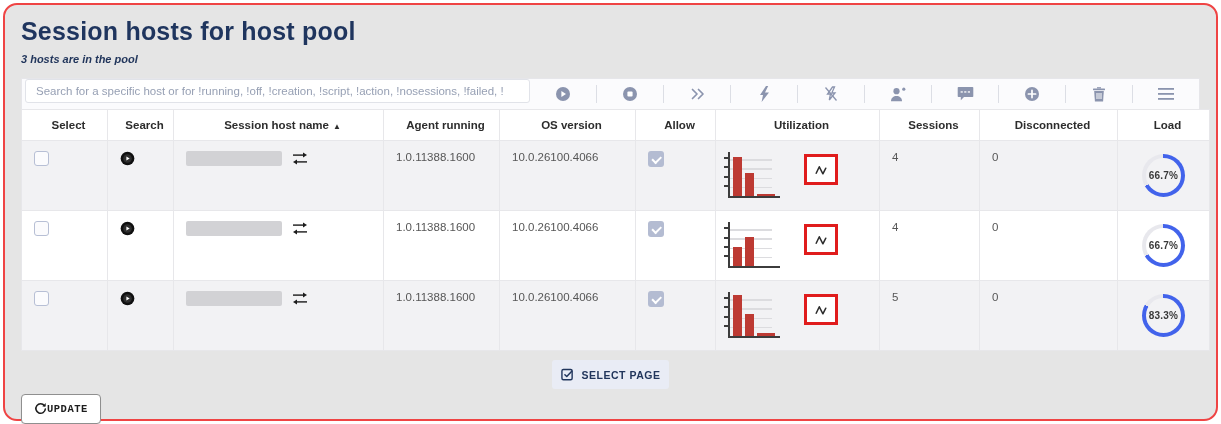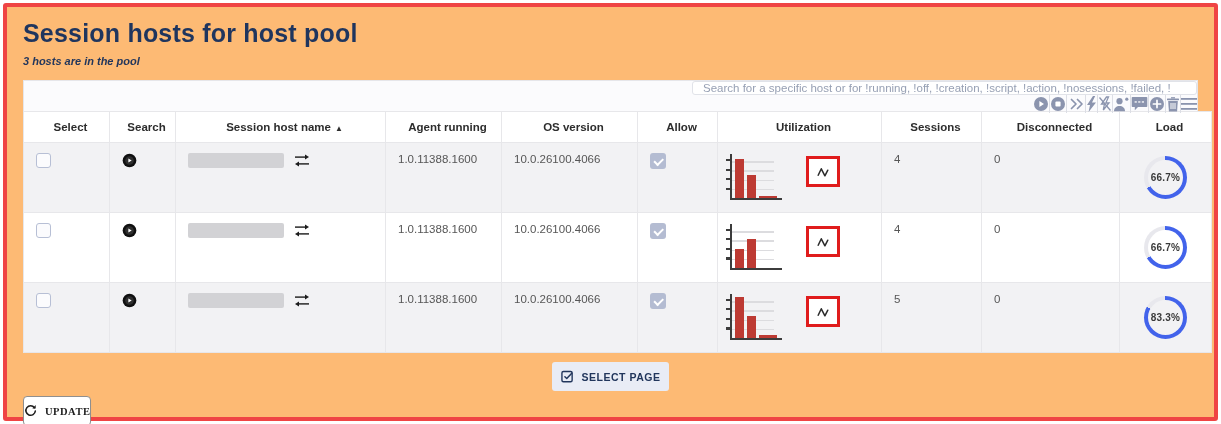--- a/index.html
+++ b/index.html
@@ -1,24 +1,24 @@
 <!DOCTYPE html>
 <html><head>
 <meta charset="utf-8">
 <style>
   * { margin:0; padding:0; box-sizing:border-box; }
   html,body { width:1221px; height:424px; background:#fff; font-family:"Liberation Sans", sans-serif; overflow:hidden; }
-  .frame { position:absolute; top:3px; left:3px; right:3px; bottom:3px; border:4px solid #ef4444; border-radius:3px; background:#fdba74; padding:12px 16px 0 16px; }
+  .frame { position:absolute; top:3px; left:3px; right:3px; bottom:3px; border:2px solid #ef4444; border-radius:14px; background:#e5e5e5; padding:12px 16px 0 16px; }
 
   
   .page-title { font-size:25px; font-weight:bold; color:#1f355e; letter-spacing:.2px; }
   .page-subtitle { font-size:11px; font-style:italic; font-weight:bold; color:#22365c; margin-top:7px; }
 
   
-  .toolbar { margin-top:13px; height:32px; display:flex; align-items:flex-end; background:#fbfbfd; border:1px solid #e6e6ea;flex-direction:column; }
+  .toolbar { margin-top:13px; height:32px; display:flex; align-items:flex-start; background:#fbfbfd; border:1px solid #e6e6ea; }
   .search-input { width:505px; height:24px; margin-left:3px; border:1px solid #e1e3e9; border-radius:3px; padding:0 10px; font-size:11.5px; color:#444; background:#fff; outline:none; font-family:"Liberation Sans", sans-serif; }
   .search-input::placeholder { color:#97a0b4; }
   .tb-icons { flex:1; display:flex; align-items:center; height:100%; }
   .tb-item { flex:1; display:flex; align-items:center; justify-content:center; color:#8b94ae; cursor:pointer; }
   .tb-sep { width:1px; height:18px; background:#dcdee5; }
 
   
   table { width:100%; border-collapse:collapse; table-layout:fixed; margin-top:-1px; font-size:11.5px; }
   th { text-align:center; font-weight:bold; color:#2d2d2d; background:#fff; border:1px solid #e7e7ea; padding:9px 4px 9px 12px; font-size:11.5px; white-space:nowrap; overflow:hidden; }
   td { border:1px solid #e7e7ea; vertical-align:top; padding:10px 4px 0 12px; height:70px; color:#565656; background:#fff; }
@@ -45,21 +45,21 @@
   .td-load { vertical-align:middle !important; padding:8px !important; text-align:center; }
   .ring { position:relative; width:43px; height:43px; border-radius:50%; margin:0 auto; display:flex; align-items:center; justify-content:center; }
   .ring-inner { position:absolute; inset:4px; border-radius:50%; background:#fff; }
   tr.gray .ring-inner { background:#f2f2f4; }
   .ring-label { position:relative; font-size:10px; font-weight:bold; color:#3a3a3a; letter-spacing:.2px; }
 
   
   .bottom-center { display:flex; justify-content:center; margin-top:9px; }
   .select-page-btn { display:inline-flex; align-items:center; gap:8px; background:#e9ecf5; border:none; border-radius:3px; padding:8px 9px; font-family:"Liberation Sans", sans-serif; font-size:10.5px; font-weight:bold; letter-spacing:.5px; color:#22365c; cursor:pointer; }
   .update-row { margin-top:5px; }
-  .update-btn { display:inline-flex; align-items:center; gap:8px; background:#fff; border:1px solid #8f8f8f; border-radius:4px; padding:7px 0; font-family:Liberation Serif, serif; font-size:10.5px; font-weight:bold; letter-spacing:.5px; color:#1d1d1d; cursor:pointer; box-shadow:0 1px 1px rgba(0,0,0,.08); }
+  .update-btn { display:inline-flex; align-items:center; gap:0; background:#fff; border:1px solid #8f8f8f; border-radius:4px; padding:7px 12px; font-family:Liberation Mono, monospace; font-size:10.5px; font-weight:bold; letter-spacing:.5px; color:#1d1d1d; cursor:pointer; box-shadow:0 1px 1px rgba(0,0,0,.08); }
   .btn-ic { line-height:0; display:inline-block; }
 </style>
 </head>
 <body>
 
 <div class="frame">
 
   <div class="page-title">Session hosts for host pool</div>
   <div class="page-subtitle">3 hosts are in the pool</div>
 

